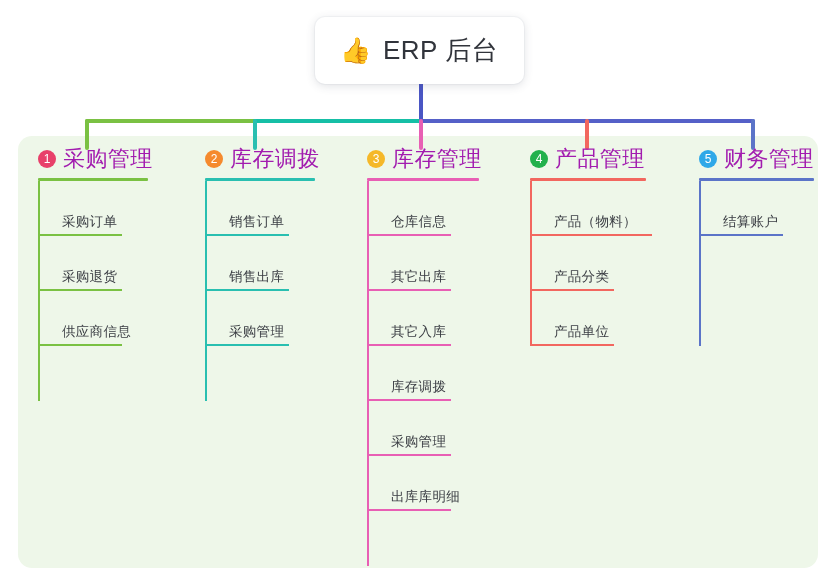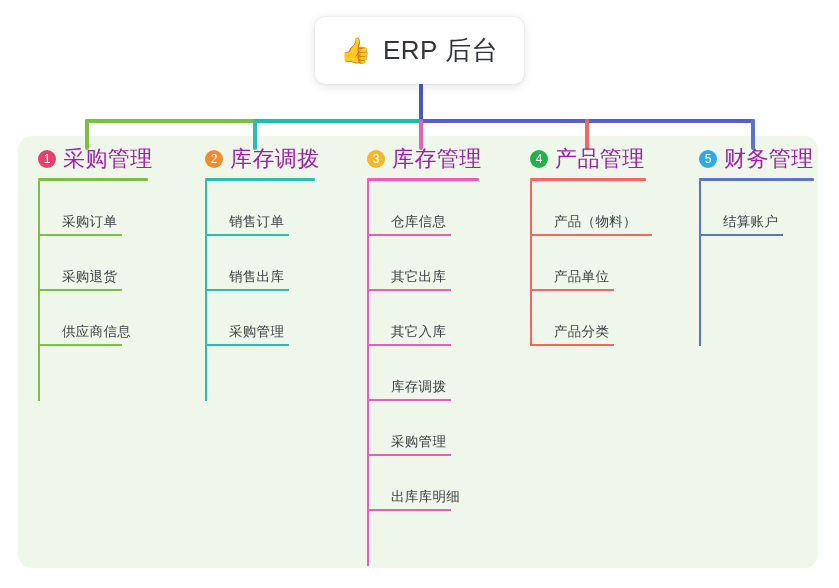--- a/index.html
+++ b/index.html
@@ -167,27 +167,27 @@
           <span class="col-title">产品管理</span>
         </div>
         <div class="col-underline" style="width: 116px; background: rgb(242, 103, 95);"></div>
         <div class="leaf-wrap">
           <div class="spine" style="height: 165px; background: rgb(242, 103, 95);"></div>
           <div class="leaf">
             <span class="leaf-text">产品（物料）</span>
             <div class="leaf-rule" style="width: 122px; background: rgb(242, 103, 95);"></div>
           </div>
           <div class="leaf">
+            <span class="leaf-text">产品分类</span>
+            <div class="leaf-rule" style="width: 84px; background: rgb(242, 103, 95);"></div>
+          </div>
+          <div class="leaf">
             <span class="leaf-text">产品单位</span>
             <div class="leaf-rule" style="width: 84px; background: rgb(242, 103, 95);"></div>
           </div>
-          <div class="leaf">
-            <span class="leaf-text">产品分类</span>
-            <div class="leaf-rule" style="width: 84px; background: rgb(242, 103, 95);"></div>
-          </div>
         </div>
       </div>
       <div class="col" style="left: 699px;">
         <div class="col-head">
           <span class="badge" style="background: rgb(47, 168, 232);">5</span>
           <span class="col-title">财务管理</span>
         </div>
         <div class="col-underline" style="width: 115px; background: rgb(91, 116, 200);"></div>
         <div class="leaf-wrap">
           <div class="spine" style="height: 165px; background: rgb(91, 116, 200);"></div>

